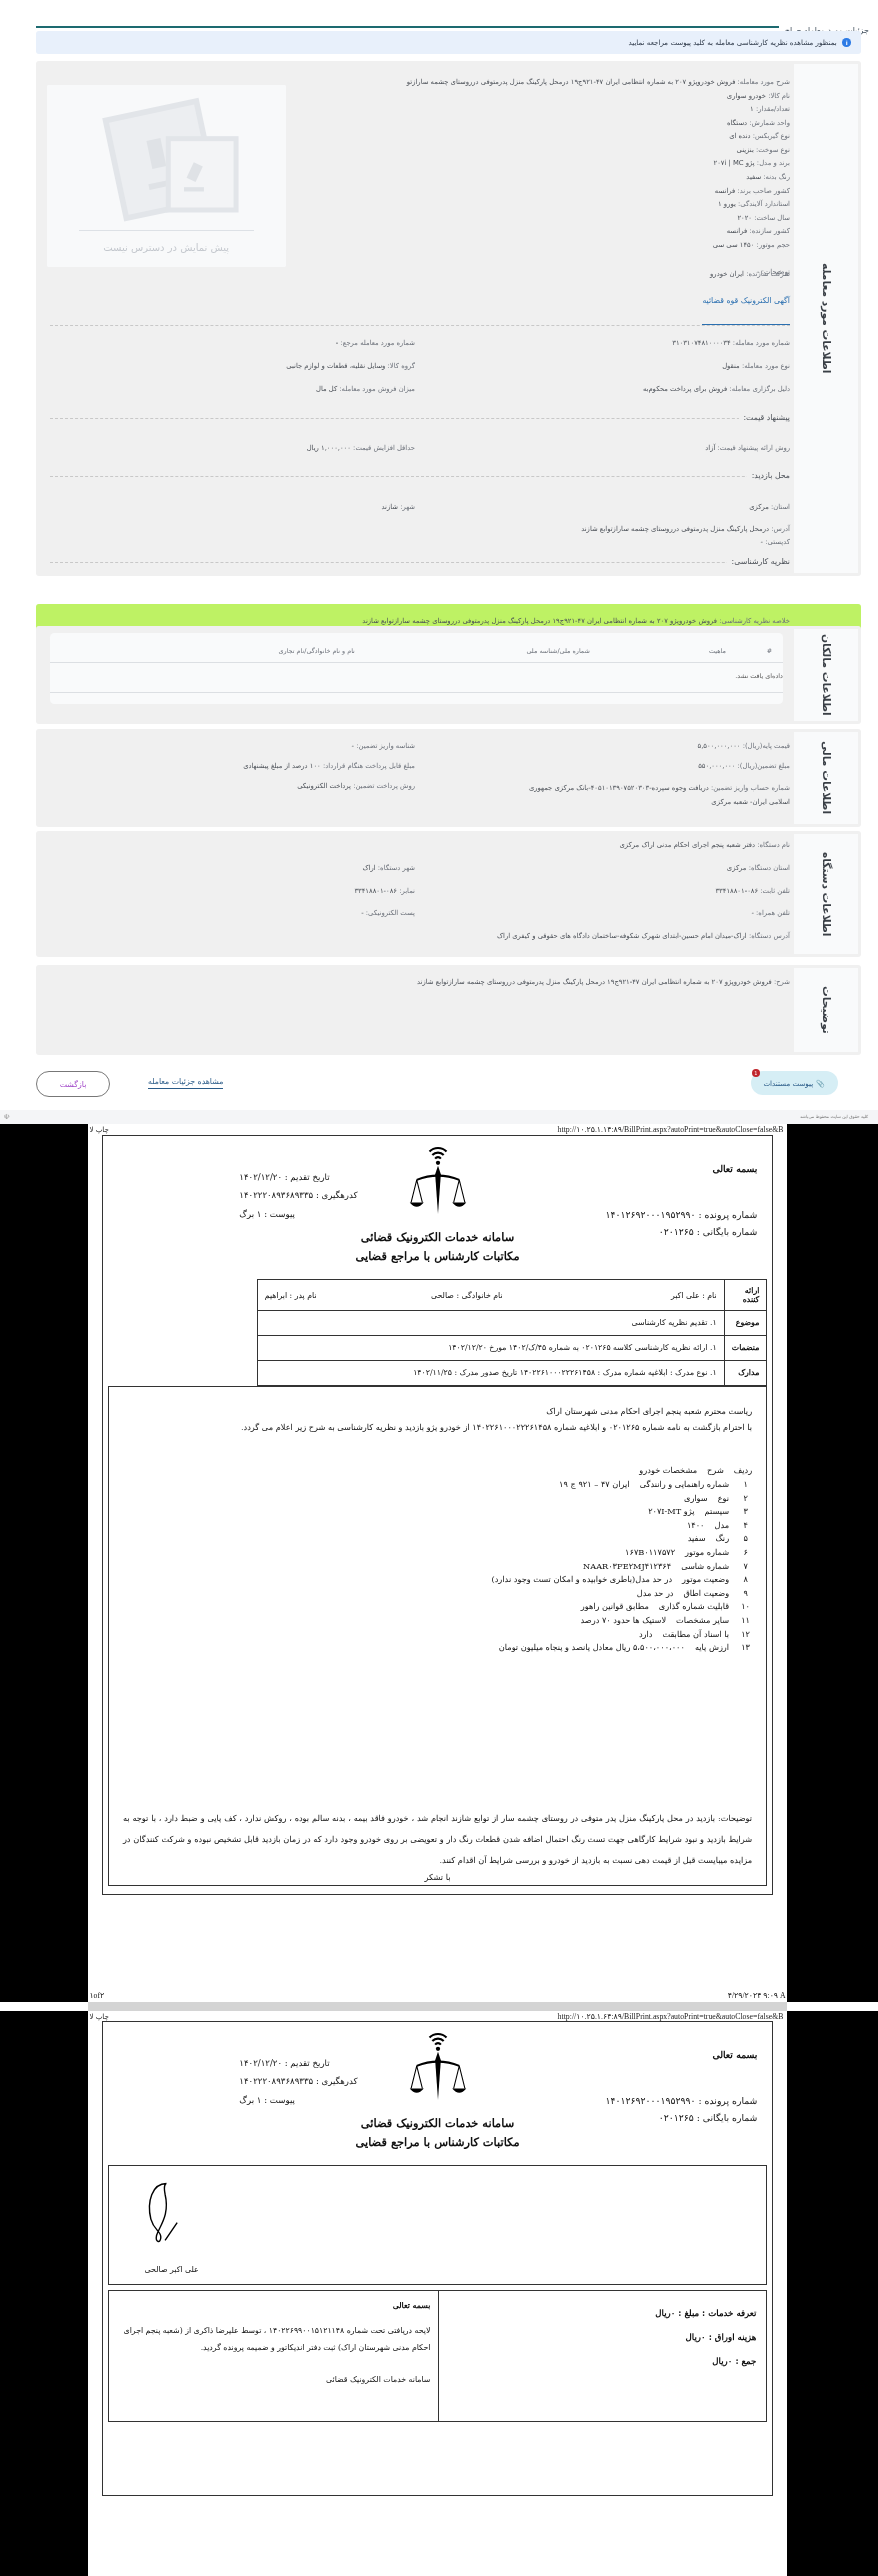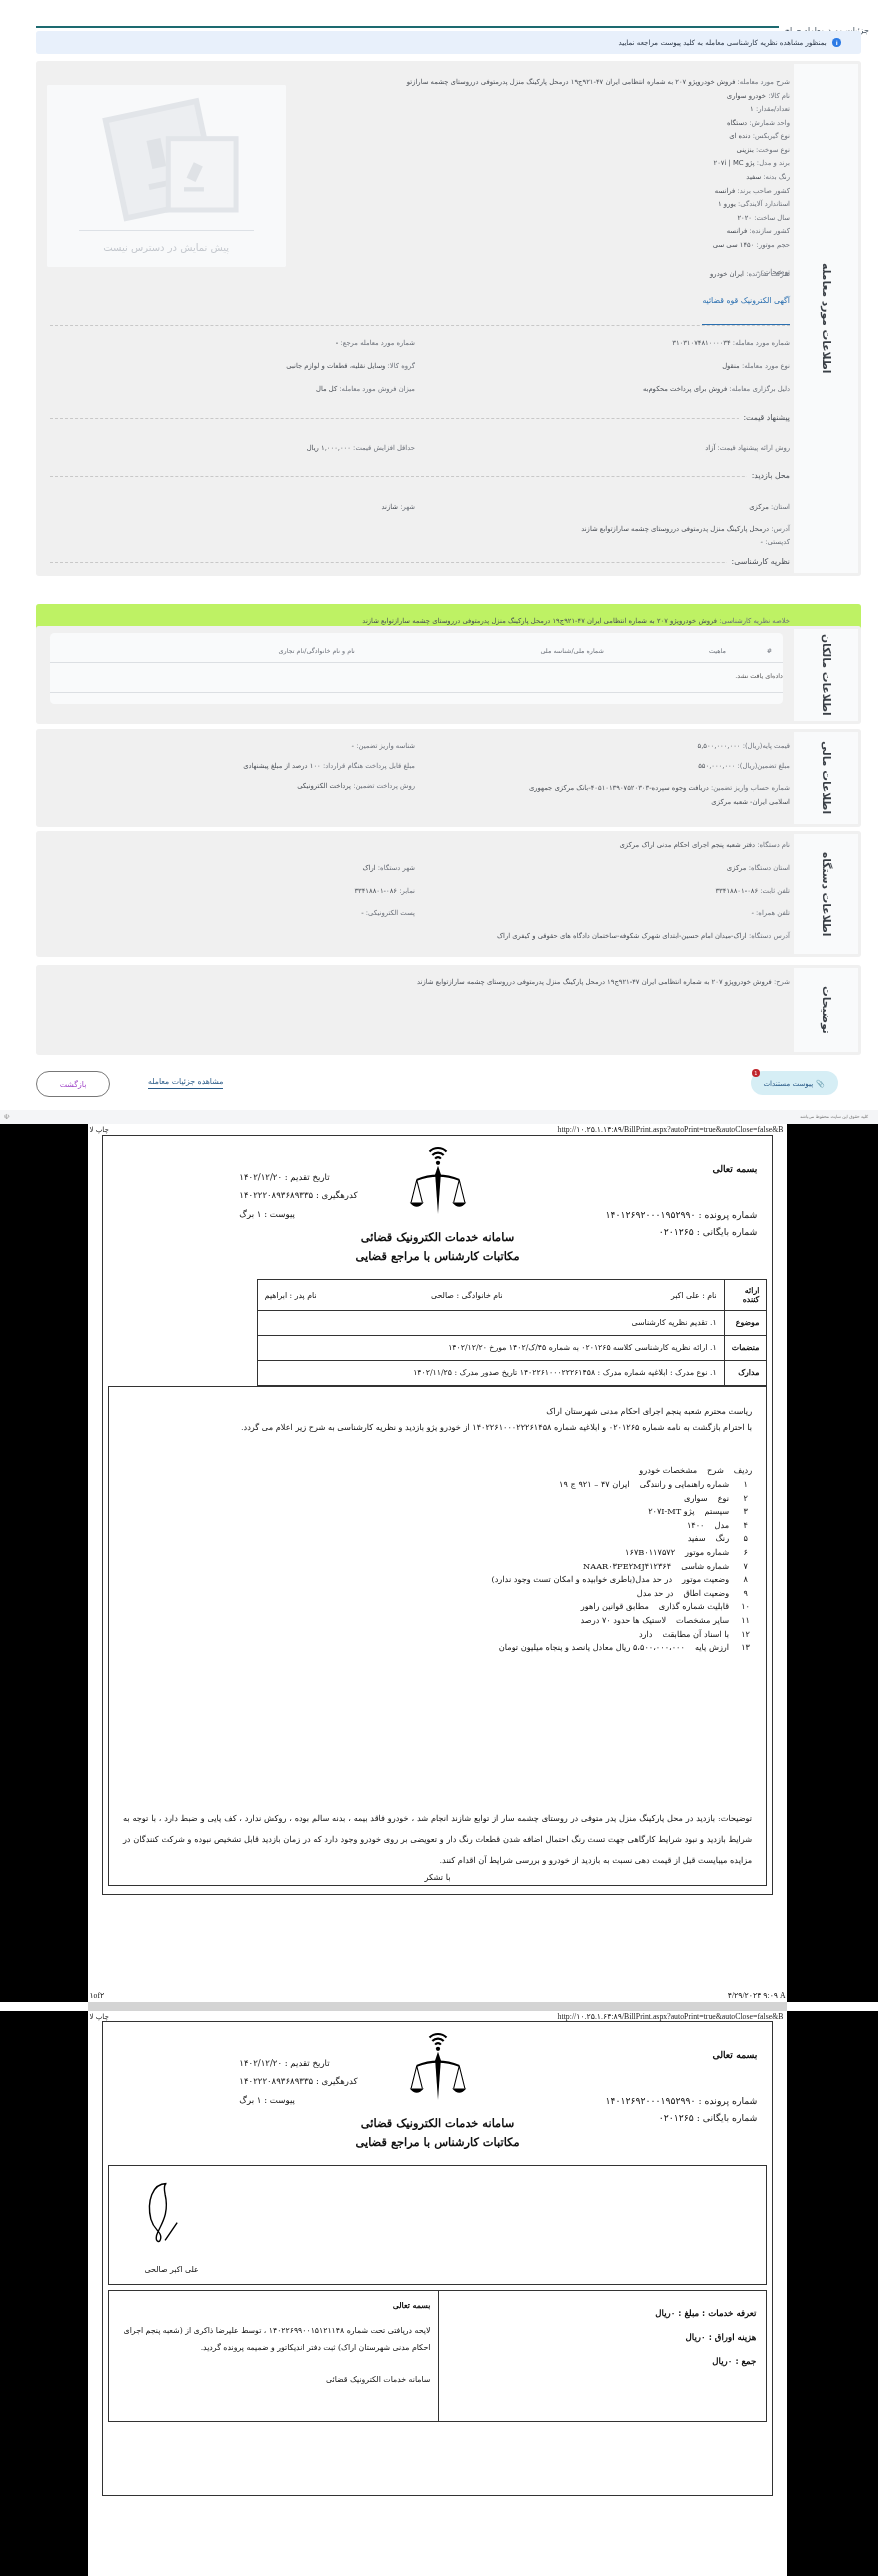--- a/index.html
+++ b/index.html
@@ -1,21 +1,21 @@
 <!DOCTYPE html>
 <html lang="fa" dir="rtl" style="font-size:11.4px"><head>
 <meta charset="utf-8">
 <style>
 *{box-sizing:border-box;margin:0;padding:0}
 body{width:878px;height:2576px;background:#fff;font-family:"DejaVu Sans",sans-serif;color:#5a5f66;font-size:7.1px;position:relative;overflow:hidden}
 .web{position:absolute;top:0;left:0;width:878px;height:1124px;background:#fff}
 .page-title-row{position:absolute;top:26px;left:36px;right:9.3px;height:14.3px;display:flex;align-items:flex-start}
 .page-title{font-size:7.8px;color:#3c4a58;white-space:nowrap;padding-left:5.7px}
 .title-line{flex:1;height:2.1px;background:#1d6a70}
-.info-bar{position:absolute;top:31px;left:36px;right:17px;height:23px;background:#e8f0fb;border-radius:2.9px;display:flex;align-items:center;padding-right:20px;gap:5.7px}
+.info-bar{position:absolute;top:31px;left:36px;right:17px;height:23px;background:#e8f0fb;border-radius:2.9px;display:flex;align-items:center;padding-right:10px;gap:5.7px}
 .info-icon{width:8.6px;height:8.6px;border-radius:50%;background:#2d7be5;color:#fff;font-size:5.7px;display:flex;align-items:center;justify-content:center;font-weight:bold}
 .info-text{font-size:7.1px;color:#2f3a4a}
 .section{position:absolute;left:36px;right:17px;background:#f0f0f0;border-radius:2.9px}
 .section-side{position:absolute;right:2.9px;top:2.9px;bottom:2.9px;width:64px;background:#f9fafb;display:flex;align-items:center;justify-content:center}
 .section-side span{writing-mode:vertical-rl;font-size:10.7px;font-weight:bold;color:#3a3f46;letter-spacing:0.7px}
 .section-body{position:absolute;right:71px;left:7.1px;top:0;bottom:0}
 .kv{position:absolute;font-size:6.8px;color:#6b7079;white-space:nowrap}
 .kv b{font-weight:normal;color:#4a4f56}
 .right-col{right:0}
 .mid-col{right:375px}
@@ -140,21 +140,21 @@
   </div>
 
   <div class="section" style="top:626px;height:98px">
     <div class="section-side">
         <span>اطلاعات مالکان</span>
       </div>
     <div class="section-body">
       <div class="owners-table">
         <span class="th" style="right:10.7px">#</span>
         <span class="th" style="right:57px">ماهیت</span>
-        <span class="th" style="right:179px">شماره ملی/شناسه ملی</span>
+        <span class="th" style="right:193px">شماره ملی/شناسه ملی</span>
         <span class="th" style="right:428px">نام و نام خانوادگی/نام تجاری</span>
         <div class="tr-line" style="top:29px"></div>
         <div class="empty" style="top:39px">داده‌ای یافت نشد.</div>
         <div class="tr-line" style="top:59px"></div>
       </div>
     </div>
   </div>
 
   <div class="section" style="top:729px;height:98px">
     <div class="section-side">

